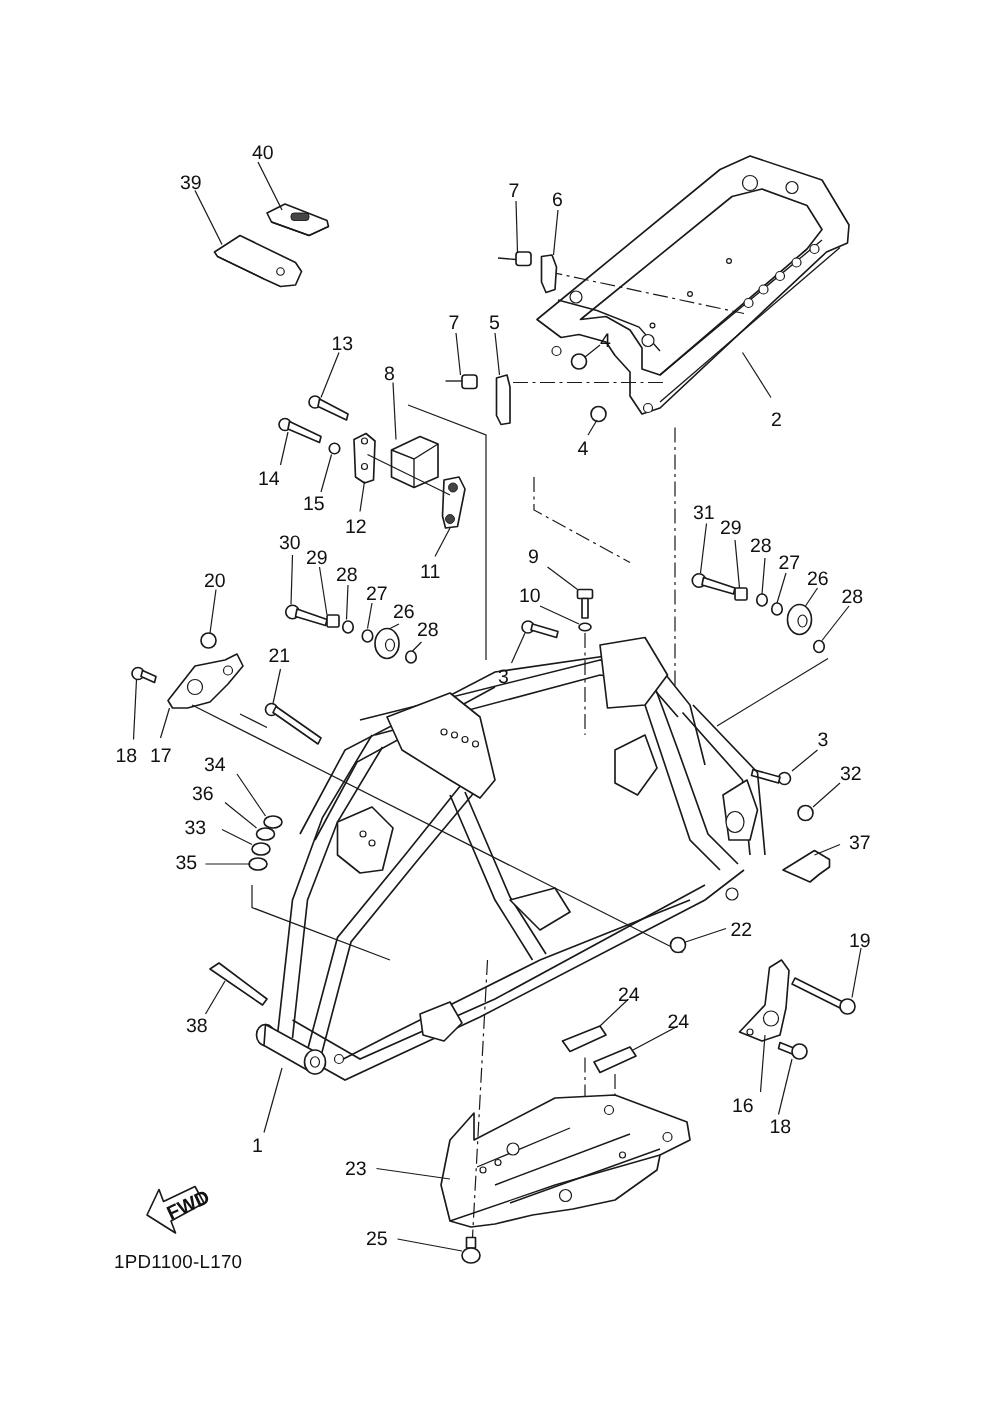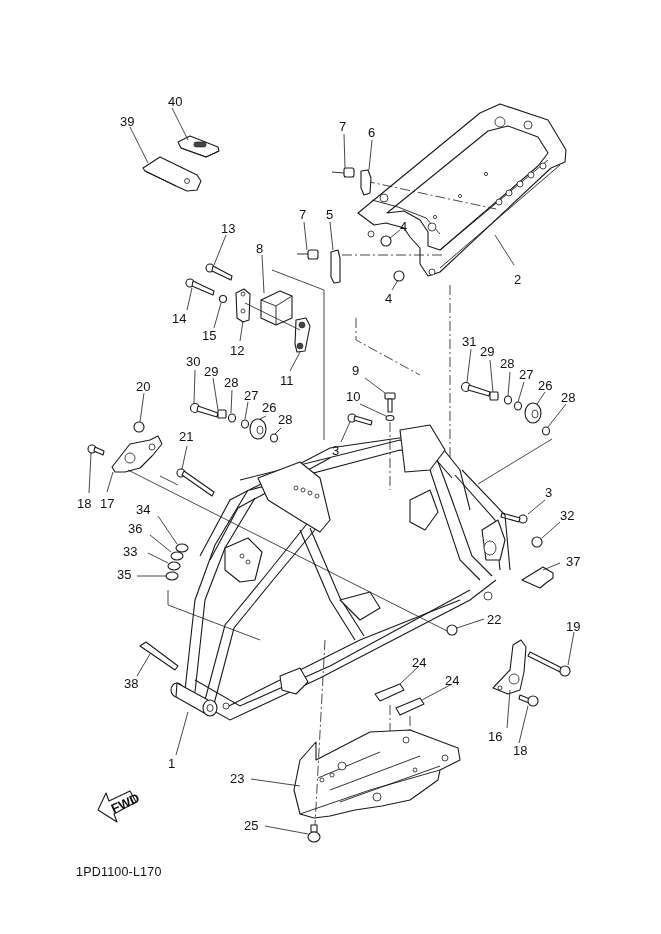--- a/index.html
+++ b/index.html
@@ -6,21 +6,21 @@
   body { width: 661px; height: 934px; overflow: hidden; font-family: "Liberation Sans", sans-serif; }
   #diagram { position: absolute; left: 0; top: 0; width: 661px; height: 934px; }
   svg text { font-family: "Liberation Sans", sans-serif; font-size: 13px; fill: #111; }
   .part { fill: #fff; stroke: #1a1a1a; stroke-width: 1.1; stroke-linejoin: round; }
   .thin { fill: none; stroke: #1a1a1a; stroke-width: 0.9; }
   .tube { fill: none; stroke: #1a1a1a; stroke-width: 1.1; }
   .leader { fill: none; stroke: #1a1a1a; stroke-width: 0.8; }
   .dash { fill: none; stroke: #1a1a1a; stroke-width: 0.8; stroke-dasharray: 10 3 2 3; }
   .hole { fill: #fff; stroke: #1a1a1a; stroke-width: 0.8; }
   .dark { fill: #444; stroke: #1a1a1a; stroke-width: 0.6; }
-  #diagram-code { position: absolute; left: 76px; top: 834px; font-size: 12.5px; color: #111; letter-spacing: 0.2px; margin-top: 31px; }
+  #diagram-code { position: absolute; left: 76px; top: 834px; font-size: 12.5px; color: #111; letter-spacing: 0.2px; }
 </style>
 </head>
 <body>
 
 <svg id="diagram" viewBox="0 0 661 934" xmlns="http://www.w3.org/2000/svg">
 
   <g>
     <path class="part" d="M143,168 L160,157 L197,175 L201,181 L197,190 L187,191 L176,186 L145,171 Z"></path>
     <path class="thin" d="M145,171 L174,185 L176,186"></path>
     <circle class="hole" cx="187" cy="181" r="2.5"></circle>

